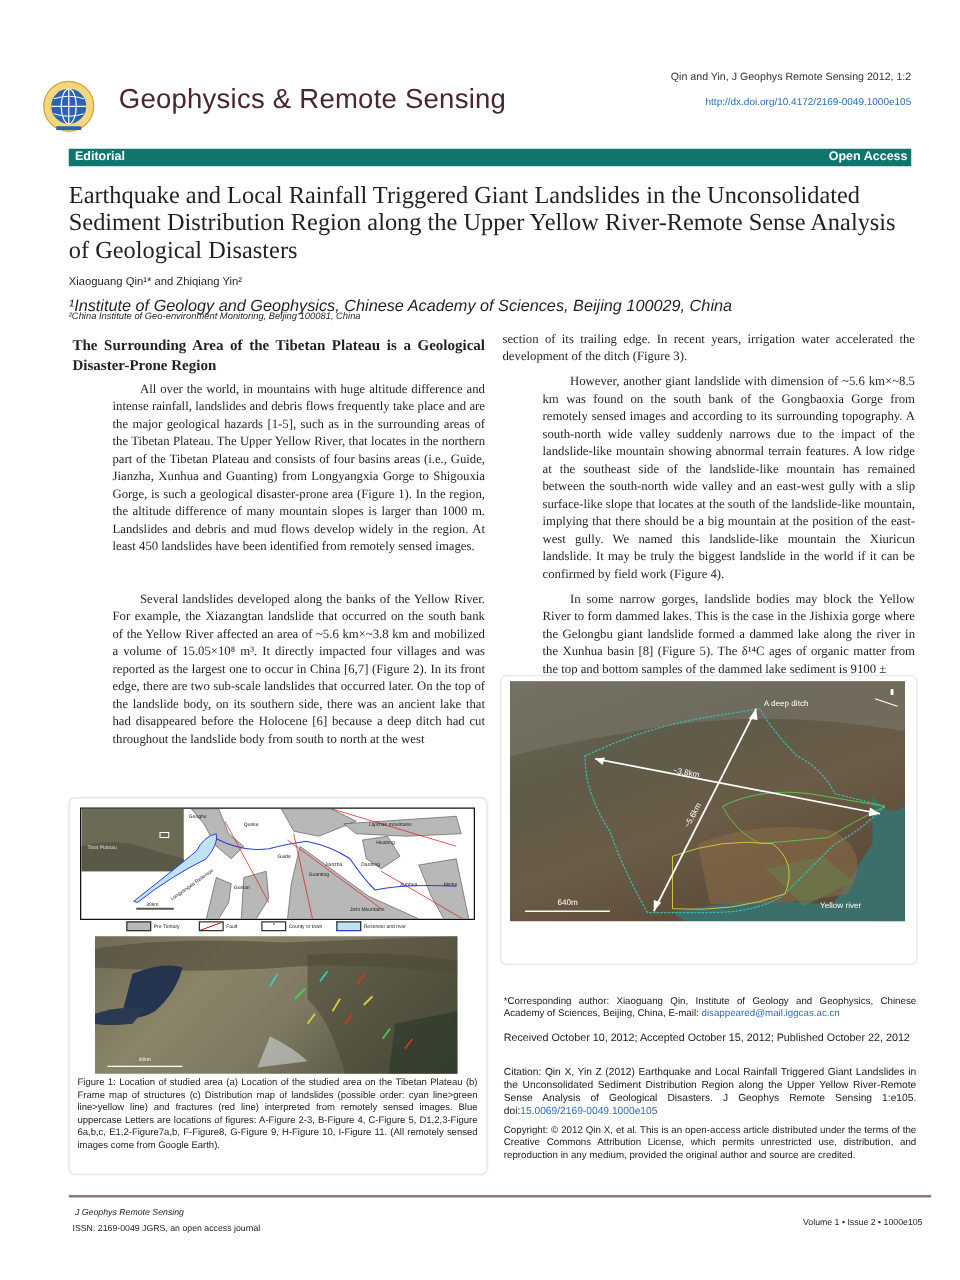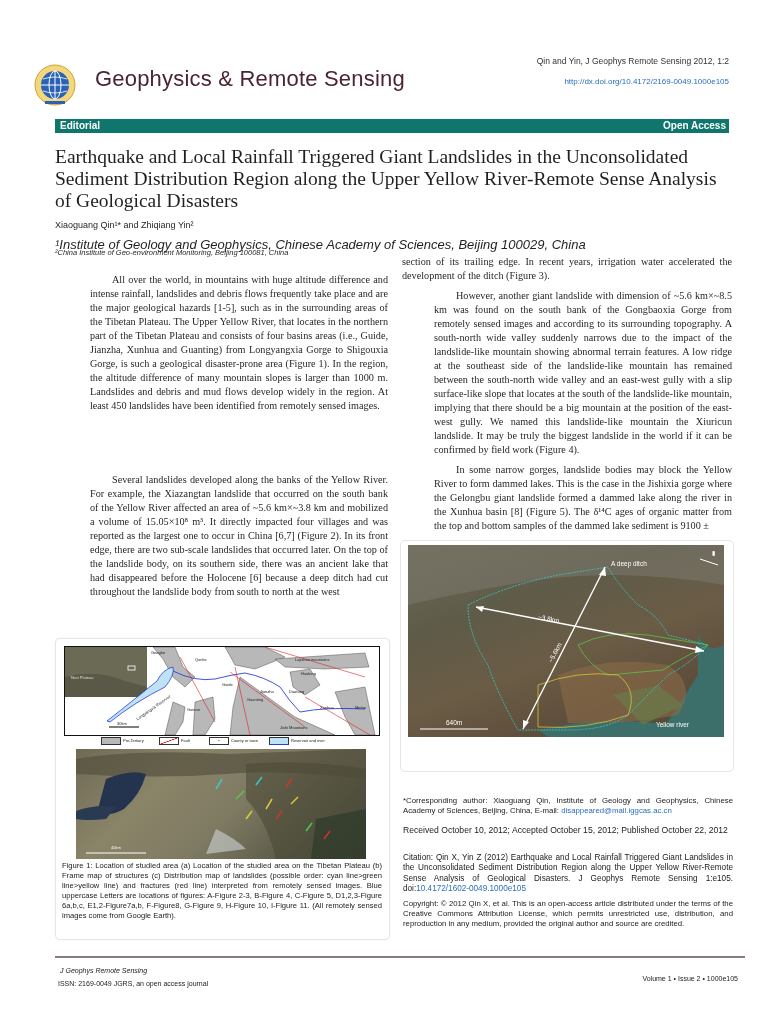--- a/index.html
+++ b/index.html
@@ -23,21 +23,21 @@
   #aff2 { left:55px; top:248px; font-family:"Liberation Sans", sans-serif; font-style:italic; font-size:7.5px; color:#231f20; }
 
   
   .col { width:330px; }
   .h2 { font-family:"Liberation Serif", serif; font-weight:bold; font-size:12px; line-height:16px; text-align:justify; margin:0; }
   .p { font-family:"Liberation Serif", serif; font-size:10.2px; line-height:14px; text-align:justify; margin:0; }
   .indent { text-indent:22px;margin-left:32px; }
 
   #col-left-1 { left:58px; top:268px; }
   #col-left-2 { left:58px; top:468px; }
-  #col-right { left:402px; top:255px; }
+  #col-right { left:402px; top:265px; }
 
   
   #fig1 { left:55px; top:638px; width:333px; height:300px; border:1px solid #e6e6e6; border-radius:5px; background:#fff; box-shadow:0 0 2px #eee; }
   #fig1-map { left:8px; top:7px; width:314px; height:88px; border:1.5px solid #111; background:#fff; overflow:hidden; }
   #fig1-legend { left:45px; top:97px; width:260px; height:10px; }
   #fig1-photo { left:20px; top:110px; width:290px; height:110px; background:linear-gradient(135deg,#6f6a55 0%,#8a8468 30%,#7e7a62 55%,#5a5a48 80%,#3f4636 100%); overflow:hidden; }
   #fig1-caption { left:6px; top:222px; width:320px; font-family:"Liberation Sans", sans-serif; font-size:7.6px; line-height:10px; text-align:justify; color:#222; }
 
   
   #fig2 { left:400px; top:540px; width:332px; height:230px; border:1px solid #e6e6e6; border-radius:5px; background:#fff; }
@@ -84,20 +84,21 @@
   <span id="banner-left" class="abs">Editorial</span>
   <span id="banner-right" class="abs">Open Access</span>
 </div>
 
 <div id="title" class="abs">Earthquake and Local Rainfall Triggered Giant Landslides in the Unconsolidated Sediment Distribution Region along the Upper Yellow River-Remote Sense Analysis of Geological Disasters</div>
 <div id="authors" class="abs">Xiaoguang Qin¹* and Zhiqiang Yin²</div>
 <div id="aff1" class="abs">¹Institute of Geology and Geophysics, Chinese Academy of Sciences, Beijing 100029, China</div>
 <div id="aff2" class="abs">²China Institute of Geo-environment Monitoring, Beijing 100081, China</div>
 
 <div id="col-left-1" class="abs col">
+  <h2 class="h2">The Surrounding Area of the Tibetan Plateau is a Geological Disaster-Prone Region</h2>
   <p class="p indent" style="margin-top:5px">All over the world, in mountains with huge altitude difference and intense rainfall, landslides and debris flows frequently take place and are the major geological hazards [1-5], such as in the surrounding areas of the Tibetan Plateau. The Upper Yellow River, that locates in the northern part of the Tibetan Plateau and consists of four basins areas (i.e., Guide, Jianzha, Xunhua and Guanting) from Longyangxia Gorge to Shigouxia Gorge, is such a geological disaster-prone area (Figure 1). In the region, the altitude difference of many mountain slopes is larger than 1000 m. Landslides and debris and mud flows develop widely in the region. At least 450 landslides have been identified from remotely sensed images.</p>
 </div>
 <div id="col-left-2" class="abs col">
   <p class="p indent" style="margin-top:5px">Several landslides developed along the banks of the Yellow River. For example, the Xiazangtan landslide that occurred on the south bank of the Yellow River affected an area of ~5.6 km×~3.8 km and mobilized a volume of 15.05×10⁸ m³. It directly impacted four villages and was reported as the largest one to occur in China [6,7] (Figure 2). In its front edge, there are two sub-scale landslides that occurred later. On the top of the landslide body, on its southern side, there was an ancient lake that had disappeared before the Holocene [6] because a deep ditch had cut throughout the landslide body from south to north at the west</p>
 </div>
 
 <div id="col-right" class="abs col">
   <p class="p">section of its trailing edge. In recent years, irrigation water accelerated the development of the ditch (Figure 3).</p>
   <p class="p indent" style="margin-top:6px">However, another giant landslide with dimension of ~5.6 km×~8.5 km was found on the south bank of the Gongbaoxia Gorge from remotely sensed images and according to its surrounding topography. A south-north wide valley suddenly narrows due to the impact of the landslide-like mountain showing abnormal terrain features. A low ridge at the southeast side of the landslide-like mountain has remained between the south-north wide valley and an east-west gully with a slip surface-like slope that locates at the south of the landslide-like mountain, implying that there should be a big mountain at the position of the east-west gully. We named this landslide-like mountain the Xiuricun landslide. It may be truly the biggest landslide in the world if it can be confirmed by field work (Figure 4).</p>
   <p class="p indent" style="margin-top:6px">In some narrow gorges, landslide bodies may block the Yellow River to form dammed lakes. This is the case in the Jishixia gorge where the Gelongbu giant landslide formed a dammed lake along the river in the Xunhua basin [8] (Figure 5). The δ¹⁴C ages of organic matter from the top and bottom samples of the dammed lake sediment is 9100 ±</p>
@@ -207,20 +208,20 @@
     <span class="photo-label" style="left:248px;top:176px">Yellow river</span>
     <span class="photo-label" style="left:304px;top:4px;font-size:6px">▮</span>
   </div>
 </div>
 
 <div id="fn-corr" class="abs fn">
   <span>*Corresponding author: Xiaoguang Qin, Institute of Geology and Geophysics, Chinese Academy of Sciences, Beijing, China, E-mail: </span><span class="link">disappeared@mail.iggcas.ac.cn</span>
 </div>
 <div id="fn-dates" class="abs fn">Received October 10, 2012; Accepted October 15, 2012; Published October 22, 2012</div>
 <div id="fn-citation" class="abs fn">
-  <span>Citation: Qin X, Yin Z (2012) Earthquake and Local Rainfall Triggered Giant Landslides in the Unconsolidated Sediment Distribution Region along the Upper Yellow River-Remote Sense Analysis of Geological Disasters. J Geophys Remote Sensing 1:e105. doi:</span><span class="link">10.4172/1602-0049.1000e105</span>
+  <span>Citation: Qin X, Yin Z (2012) Earthquake and Local Rainfall Triggered Giant Landslides in the Unconsolidated Sediment Distribution Region along the Upper Yellow River-Remote Sense Analysis of Geological Disasters. J Geophys Remote Sensing 1:e105. doi:</span><span class="link">15.0069/2169-0049.1000e105</span>
 </div>
 <div id="fn-copyright" class="abs fn">Copyright: © 2012 Qin X, et al. This is an open-access article distributed under the terms of the Creative Commons Attribution License, which permits unrestricted use, distribution, and reproduction in any medium, provided the original author and source are credited.</div>
 
 <div id="footer-rule" class="abs"></div>
 <div id="footer-journal" class="abs">J Geophys Remote Sensing</div>
 <div id="footer-issn" class="abs">ISSN: 2169-0049 JGRS, an open access journal</div>
 <div id="footer-vol" class="abs">Volume 1 • Issue 2 • 1000e105</div>
 
 </body></html>

